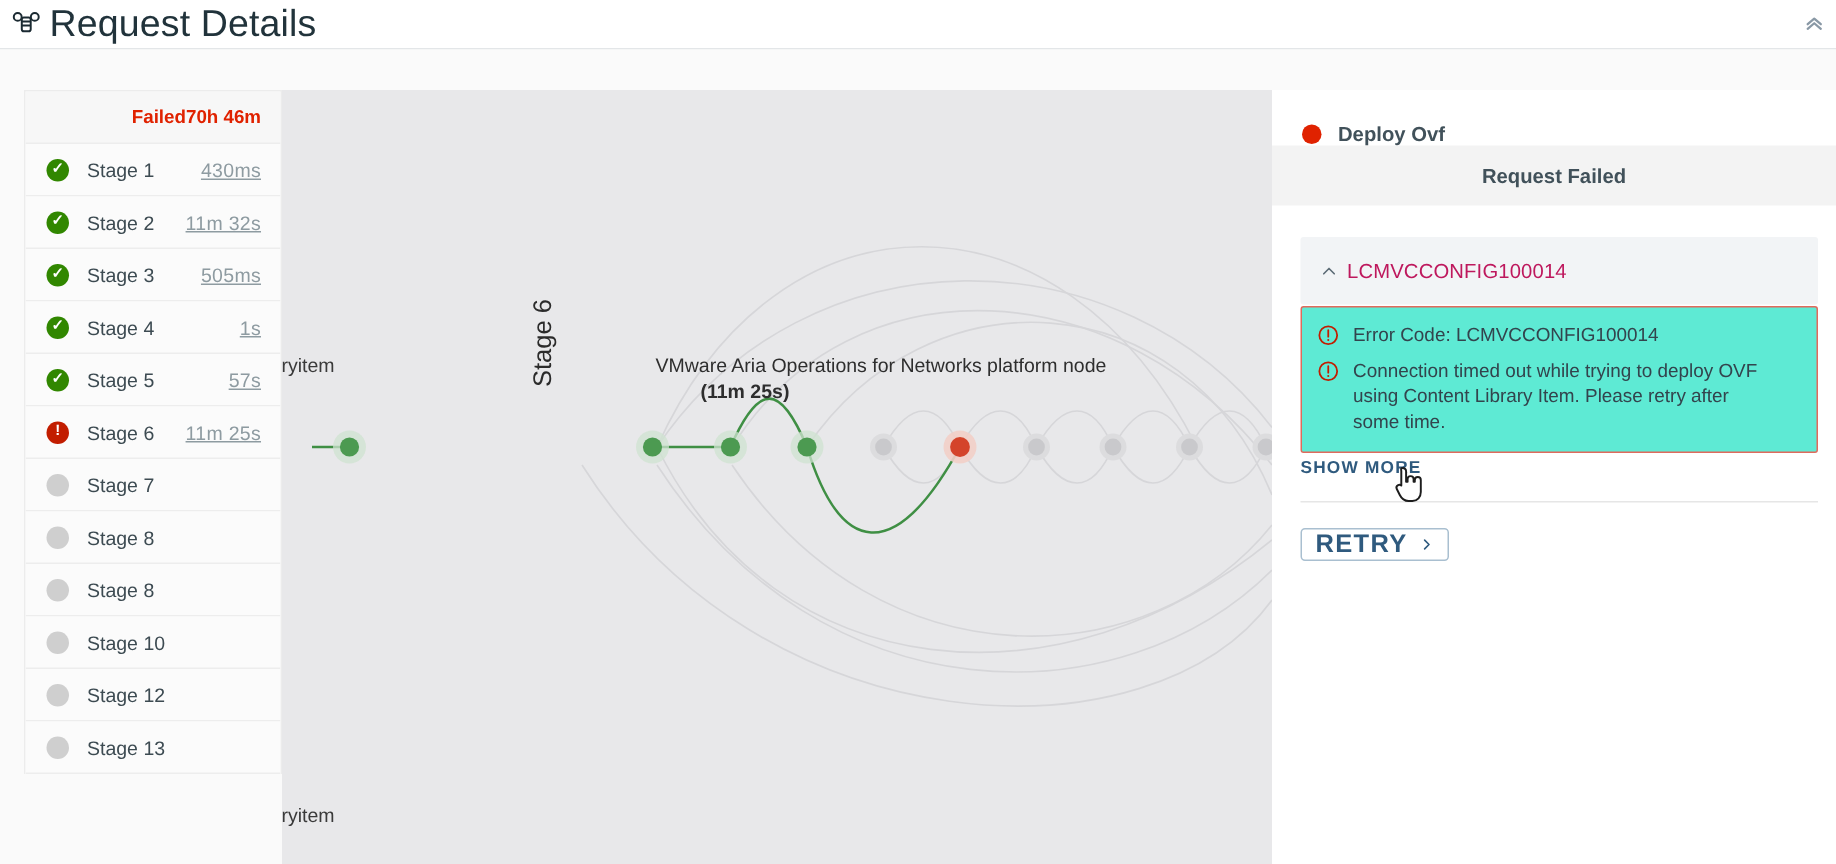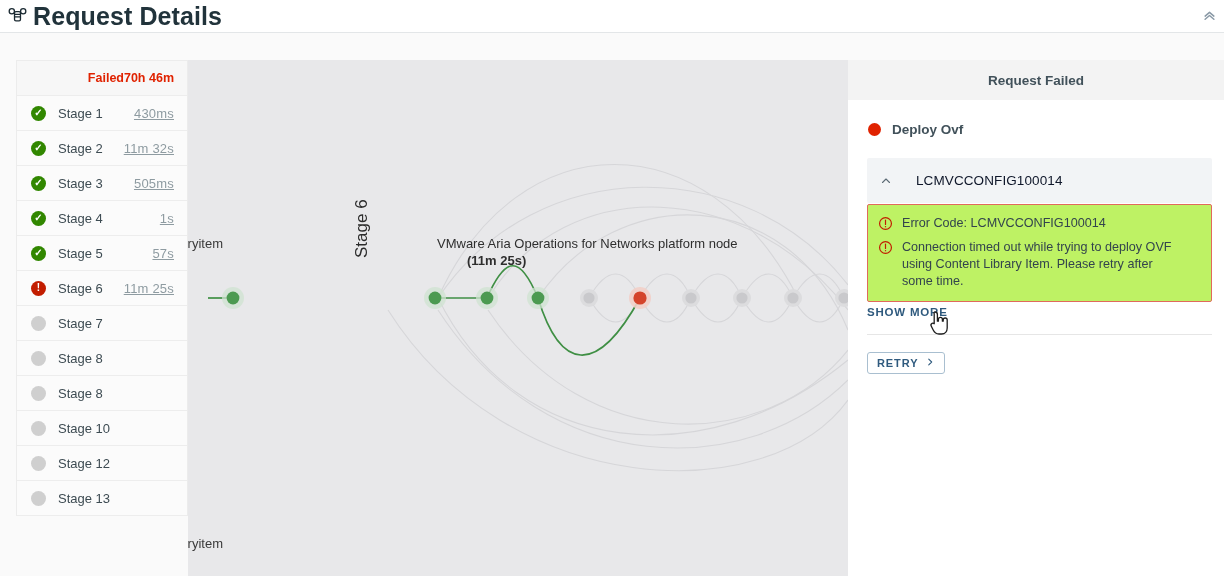--- a/index.html
+++ b/index.html
@@ -27,21 +27,21 @@
   #title-icon {
     width: 26px; height: 26px;
     flex: 0 0 26px;
     display: flex;
     align-items: center;
     justify-content: center;
     color: #1b2a32;
   }
   #page-title {
     font-size: 25px;
-    font-weight: 700;
+    font-weight: 400;
     color: #21333b;
     letter-spacing: 0.1px;
     line-height: 30px;
     margin-left: 3px;
   }
   #collapse-btn {
     position: absolute;
     right: 4px;
     top: 4px;
     width: 22px; height: 22px;
@@ -220,28 +220,28 @@
   #accordion .caret {
     width: 18px;
     color: #5c6b75;
     font-size: 12px;
     display: flex;
     align-items: center;
     justify-content: center;
   }
   #accordion .code {
     font-size: 13.5px;
-    color: #0f172a;
+    color: #be185d;
     letter-spacing: 0.1px;
-    margin-left: 21px;
+    margin-left: 3px;
   }
 
   #error-box {
     margin: 1px 12px 0 19px;
-    background: #bef264;
+    background: #5eead4;
     border: 1px solid #e06a5c;
     border-radius: 2px;
     padding: 10px 12px 11px 10px;
   }
   .err-line {
     display: flex;
     align-items: flex-start;
     margin-bottom: 7px;
   }
   .err-line:last-child { margin-bottom: 0; }
@@ -277,21 +277,21 @@
     margin: 17px 0 0 19px;
     display: inline-flex;
     align-items: center;
     gap: 7px;
     height: 22px;
     padding: 0 9px;
     border: 1px solid #a9bfd0;
     border-radius: 3px;
     background: #ffffff;
     color: #2f5a7e;
-    font-size: 11px;
+    font-size: 17px;
     font-weight: bold;
     letter-spacing: 0.9px;
     cursor: pointer;
     font-family: "Liberation Sans", sans-serif;
   }
 
   
   #cursor {
     position: absolute;
     left: 928px;
@@ -457,27 +457,27 @@
 
     <div class="node-label" style="left:249px; top:176px;">VMware Aria Operations for Networks platform node</div>
     <div class="node-label bold" style="left:249px; top:193px;">(11m 25s)</div>
 
     <div class="node-label faded" style="left:-4px; top:176px;">ıryitem</div>
     <div class="node-label faded" style="left:-4px; top:476px;">ıryitem</div>
   </div>
 
   <div id="detail-panel">
 
-    <div id="detail-header">
-      <span class="txt">Request Failed</span>
-    </div>
-
     <div id="task-row">
       <span class="task-dot"></span>
       <span class="task-name">Deploy Ovf</span>
+    </div>
+
+    <div id="detail-header">
+      <span class="txt">Request Failed</span>
     </div>
 
     <div id="accordion">
       <span class="caret">
         <svg width="12" height="12" viewBox="0 0 24 24" fill="none" stroke="currentColor" stroke-width="2.2" stroke-linecap="round" stroke-linejoin="round">
           <polyline points="5,15 12,8 19,15"></polyline>
         </svg>
       </span>
       <span class="code">LCMVCCONFIG100014</span>
     </div>

